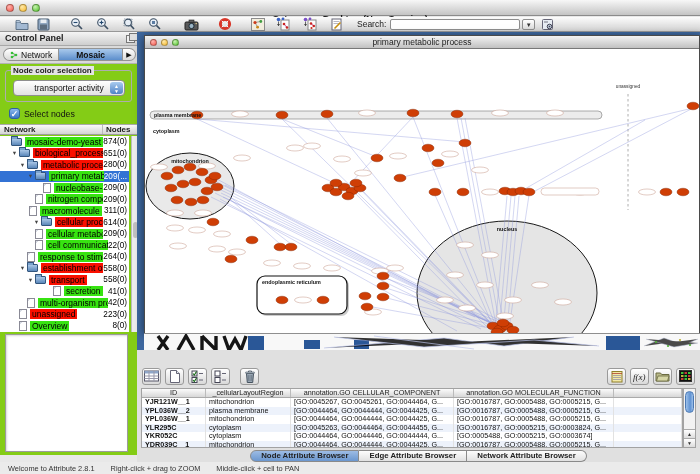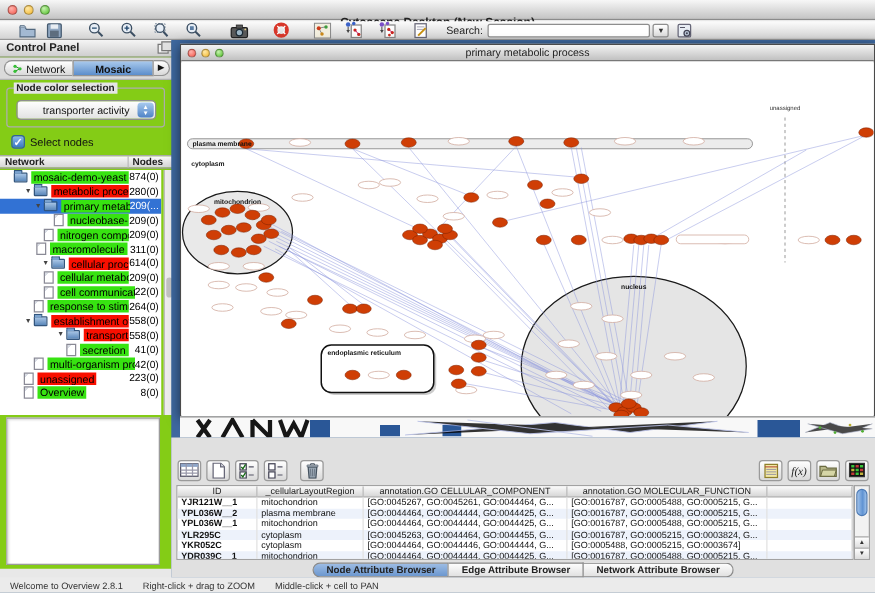--- a/index.html
+++ b/index.html
@@ -297,20 +297,26 @@
       <span class="h-network">Network</span>
       <span class="h-nodes">Nodes</span>
     </div>
     <div class="tree">
         <div class="tree-row" style="padding-left:2px">
           <span class="expander"></span>
           <span class="icon-folder"></span>
           <span class="tlabel green">mosaic-demo-yeast</span>
           <span class="count">874(0)</span>
         </div>
+        <div class="tree-row" style="padding-left:10px">
+          <span class="expander">▼</span>
+          <span class="icon-folder"></span>
+          <span class="tlabel red">biological_process</span>
+          <span class="count">651(0)</span>
+        </div>
         <div class="tree-row" style="padding-left:18px">
           <span class="expander">▼</span>
           <span class="icon-folder"></span>
           <span class="tlabel red">metabolic process</span>
           <span class="count">280(0)</span>
         </div>
         <div class="tree-row selected" style="padding-left:26px">
           <span class="expander">▼</span>
           <span class="icon-folder"></span>
           <span class="tlabel green">primary metabo</span>
@@ -357,21 +363,21 @@
           <span class="icon-file"></span>
           <span class="tlabel green">response to stimulu</span>
           <span class="count">264(0)</span>
         </div>
         <div class="tree-row" style="padding-left:18px">
           <span class="expander">▼</span>
           <span class="icon-folder"></span>
           <span class="tlabel red">establishment of lo</span>
           <span class="count">558(0)</span>
         </div>
-        <div class="tree-row" style="padding-left:44px">
+        <div class="tree-row" style="padding-left:26px">
           <span class="expander">▼</span>
           <span class="icon-folder"></span>
           <span class="tlabel red">transport</span>
           <span class="count">558(0)</span>
         </div>
         <div class="tree-row" style="padding-left:44px">
           <span class="expander"></span>
           <span class="icon-file"></span>
           <span class="tlabel green">secretion</span>
           <span class="count">41(0)</span>
@@ -751,18 +757,18 @@
 
       <div class="dp-tabs">
           <div class="dp-tab first selected">Node Attribute Browser</div>
           <div class="dp-tab">Edge Attribute Browser</div>
           <div class="dp-tab last">Network Attribute Browser</div>
         </div>
     </div>
   </div>
 
   <div class="statusbar">
-    <span>Welcome to Overview 2.8.1</span>
+    <span>Welcome to Attribute 2.8.1</span>
     <span>Right-click + drag to ZOOM</span>
     <span>Middle-click + cell to PAN</span>
   </div>
 
 </div>
 
 </body></html>

